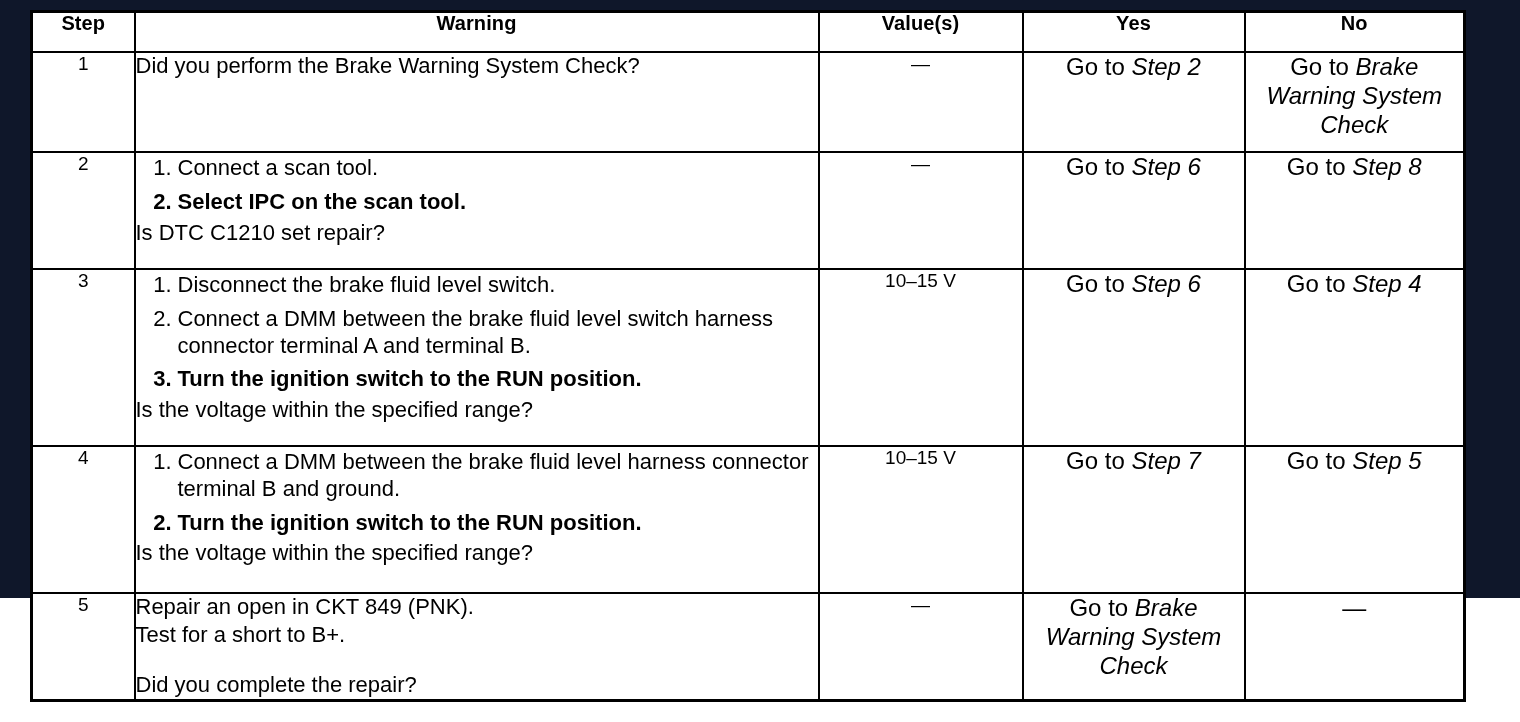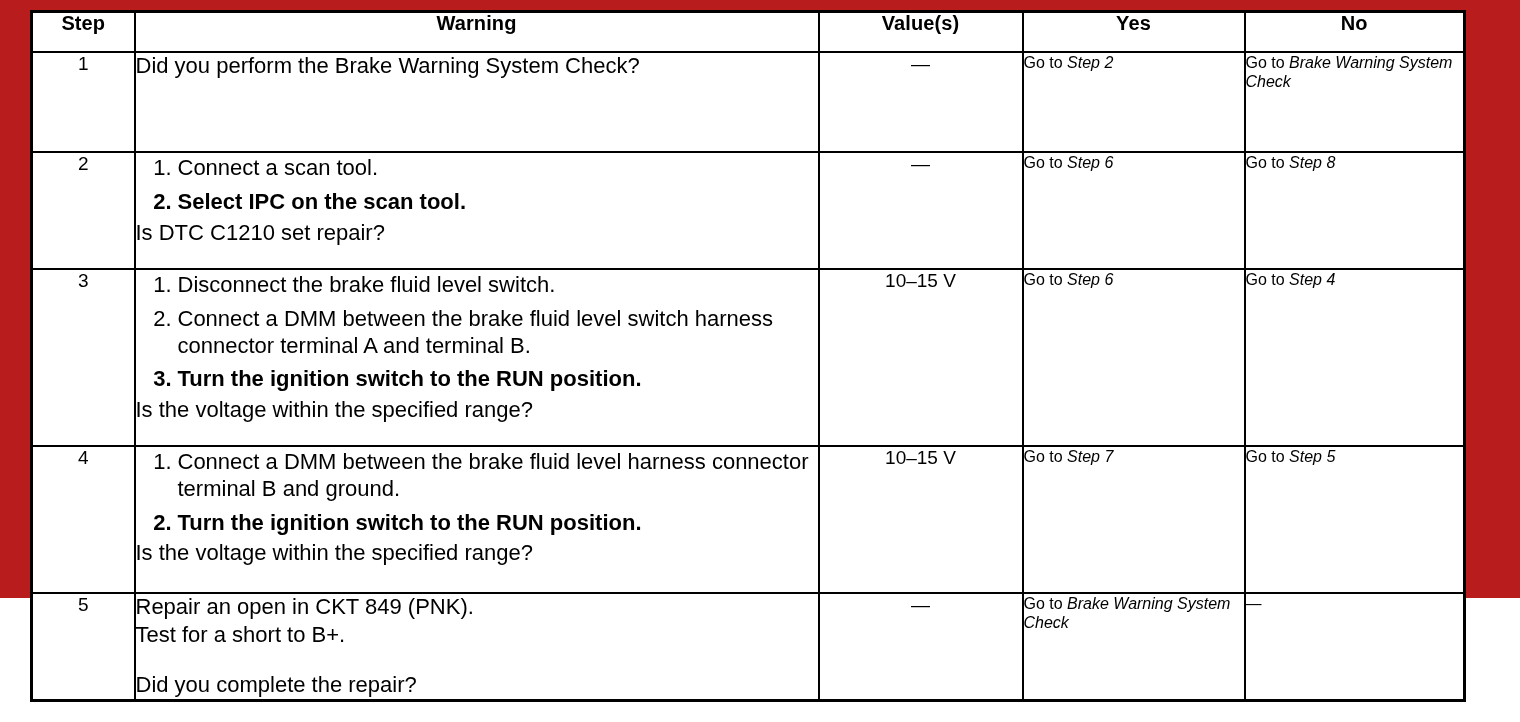--- a/index.html
+++ b/index.html
@@ -12,21 +12,21 @@
     height: 722px;
     font-family: "Liberation Sans", sans-serif;
     color: #000000;
     overflow: hidden;
   }
 
   #page {
     position: relative;
     width: 1520px;
     height: 598px;
-    background: #b91c1c;
+    background: #0f172a;
   }
 
   
   #diag-table {
     position: absolute;
     left: 30px;
     top: 10px;
     width: 1433px;
     border-collapse: collapse;
     table-layout: fixed;
@@ -71,22 +71,22 @@
     font-size: 22px;
     line-height: 1.22;
     padding: 7px 8px 6px 13px;
   }
   td.value-cell {
     text-align: center;
     vertical-align: middle;
     font-size: 19px;
   }
   td.branch-cell {
-    text-align: left;
-    font-size: 16px;
+    text-align: center;
+    font-size: 24px;
     line-height: 1.2;
     border-radius: 20px;
   }
   td.branch-cell.align-bottom {
     vertical-align: bottom;
     padding-bottom: 6px;
   }
   td.branch-cell.align-top {
     vertical-align: top;
     padding-top: 8px;

